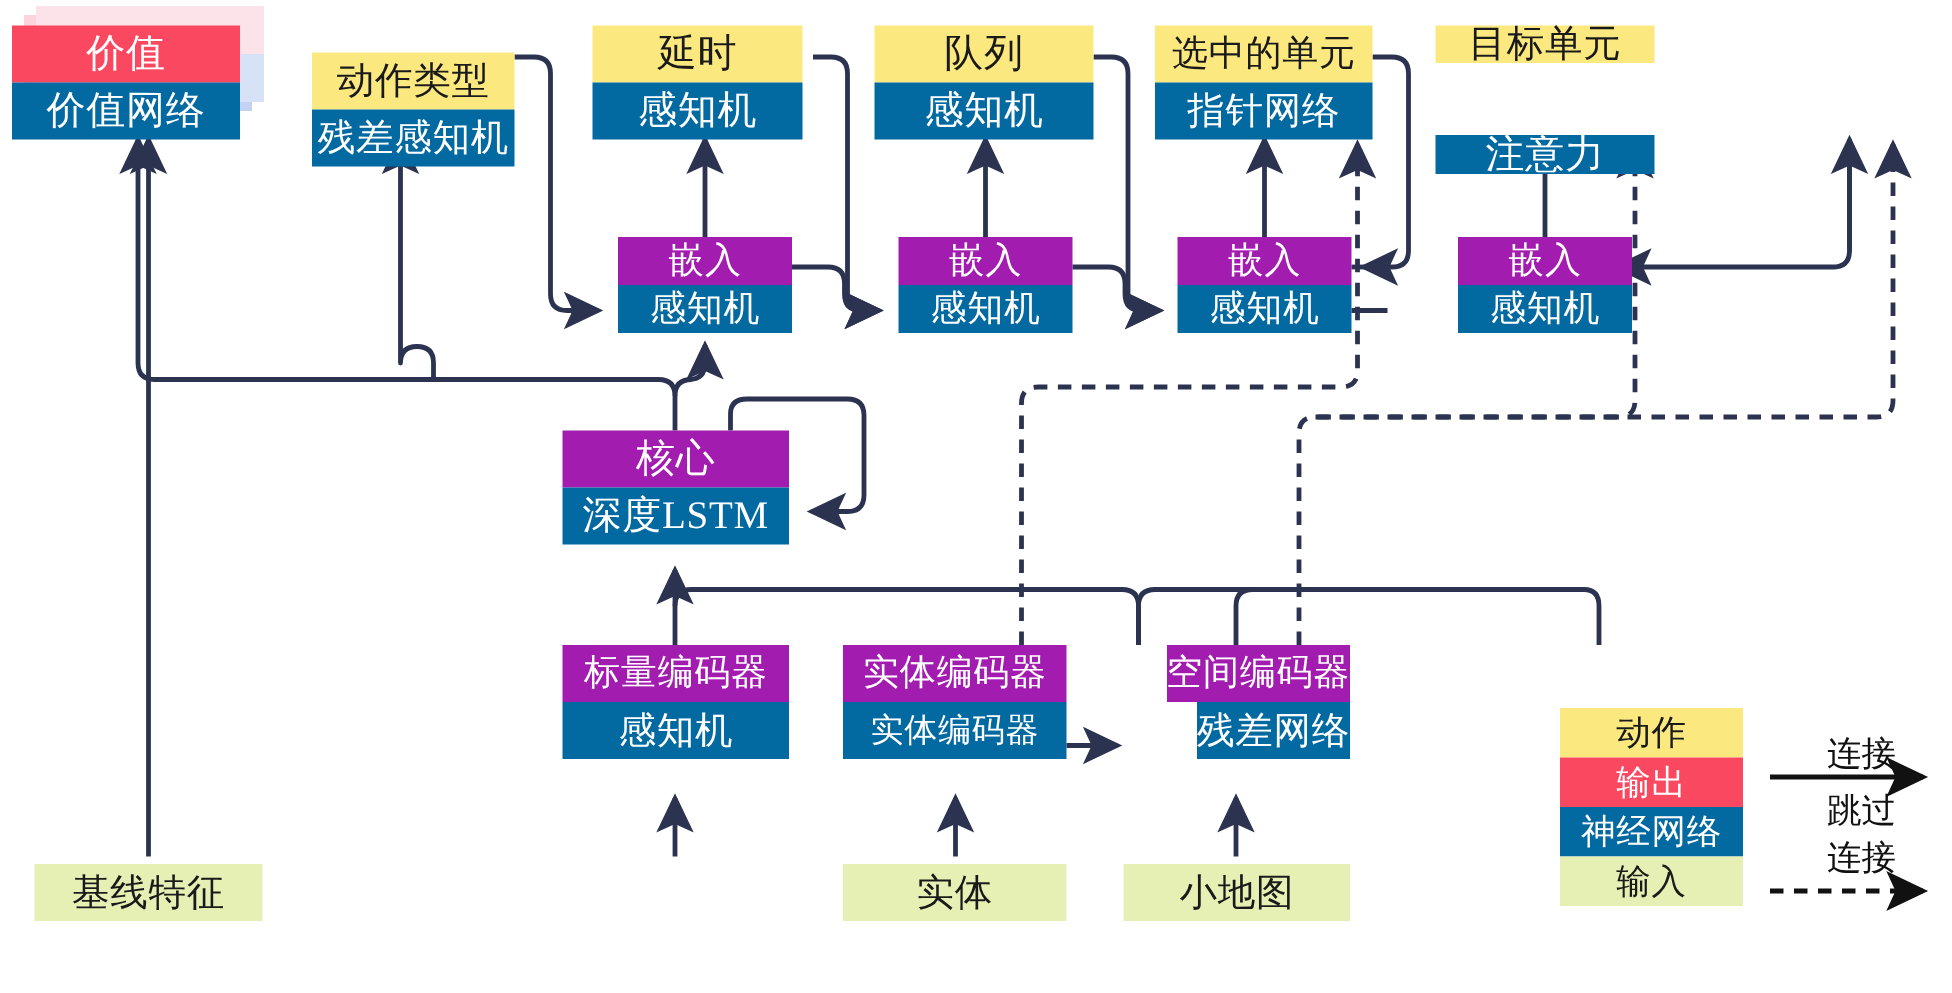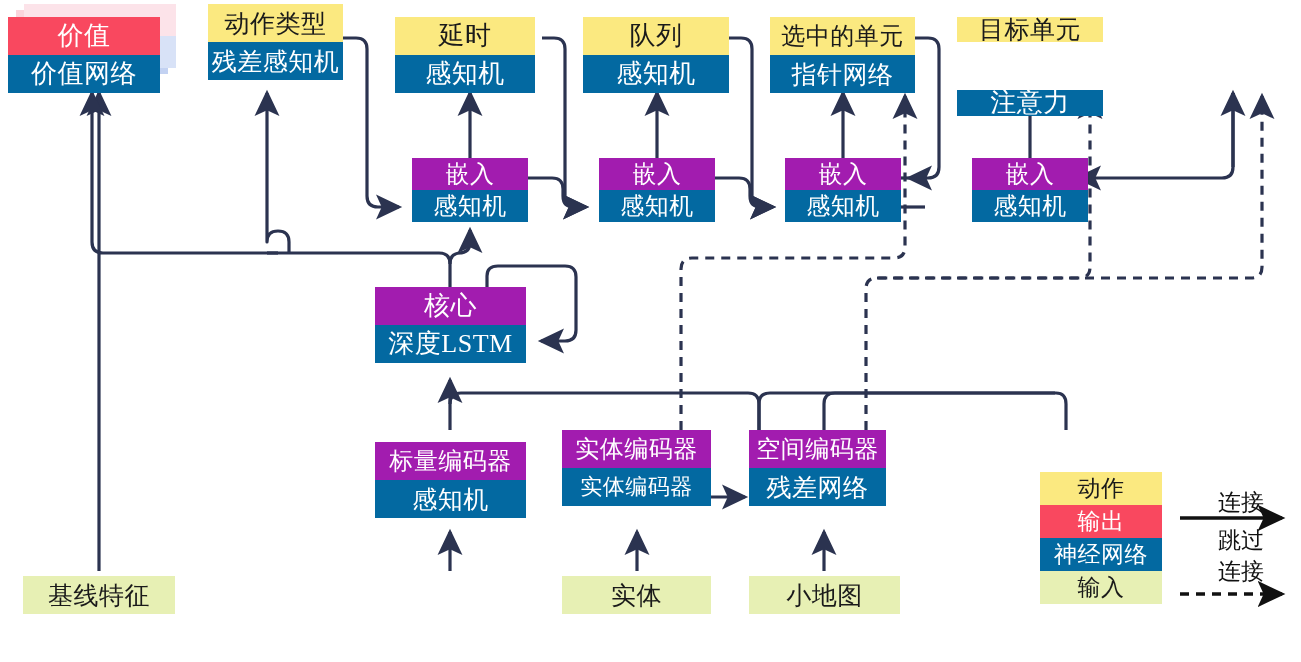--- a/index.html
+++ b/index.html
@@ -104,21 +104,21 @@
   </div>
   <div class="node ghost" style="left:16px;top:10px;width:152px;height:64px;">
     <div class="seg output" style="height:32px;"></div>
     <div class="seg net" style="height:32px;"></div>
   </div>
   <div class="node" style="left:8px;top:17px;width:152px;height:76px;z-index:4;">
     <div class="seg output" style="height:38px;font-size:26px;">价值</div>
     <div class="seg net" style="height:38px;font-size:26px;">价值网络</div>
   </div>
 
-  <div class="node" style="left:208px;top:4px;width:135px;height:76px;">
+  <div class="node" style="left:208px;top:35px;width:135px;height:76px;">
     <div class="seg action" style="height:38px;font-size:25px;">动作类型</div>
     <div class="seg net" style="height:38px;font-size:25px;">残差感知机</div>
   </div>
 
   <div class="node" style="left:395px;top:17px;width:140px;height:76px;">
     <div class="seg action" style="height:38px;font-size:26px;">延时</div>
     <div class="seg net" style="height:38px;font-size:26px;">感知机</div>
   </div>
 
   <div class="node" style="left:583px;top:17px;width:146px;height:76px;">
@@ -152,29 +152,29 @@
   <div class="node" style="left:972px;top:158px;width:116px;height:64px;">
     <div class="seg output2" style="height:32px;font-size:24px;">嵌入</div>
     <div class="seg net" style="height:32px;font-size:24px;">感知机</div>
   </div>
 
   <div class="node" style="left:375px;top:287px;width:151px;height:76px;">
     <div class="seg output2" style="height:38px;font-size:26px;">核心</div>
     <div class="seg net" style="height:38px;font-size:26px;">深度LSTM</div>
   </div>
 
-  <div class="node" style="left:375px;top:430px;width:151px;height:76px;margin-top:12px;">
+  <div class="node" style="left:375px;top:430px;width:151px;height:76px;">
     <div class="seg output2" style="height:38px;font-size:24px;">标量编码器</div>
     <div class="seg net" style="height:38px;font-size:25px;">感知机</div>
   </div>
   <div class="node" style="left:562px;top:430px;width:149px;height:76px;">
     <div class="seg output2" style="height:38px;font-size:24px;">实体编码器</div>
     <div class="seg net" style="height:38px;font-size:22px;">实体编码器</div>
   </div>
-  <div class="node" style="left:749px;top:430px;width:137px;height:76px;">
+  <div class="node" style="left:749px;top:430px;width:151px;height:76px;align-items:flex-end;">
     <div class="seg output2" style="height:38px;font-size:24px;">空间编码器</div>
     <div class="seg net" style="height:38px;font-size:25px;">残差网络</div>
   </div>
 
   <div class="node" style="left:23px;top:576px;width:152px;height:38px;">
     <div class="seg input" style="height:38px;font-size:25px;">基线特征</div>
   </div>
   <div class="node" style="left:562px;top:576px;width:149px;height:38px;">
     <div class="seg input" style="height:38px;font-size:25px;">实体</div>
   </div>

